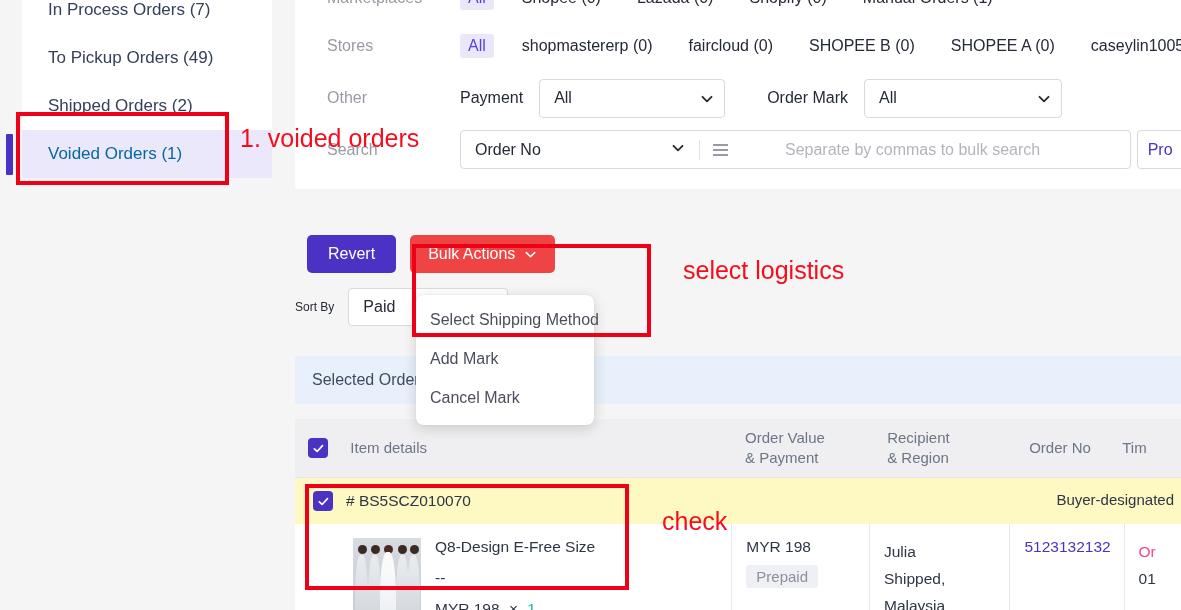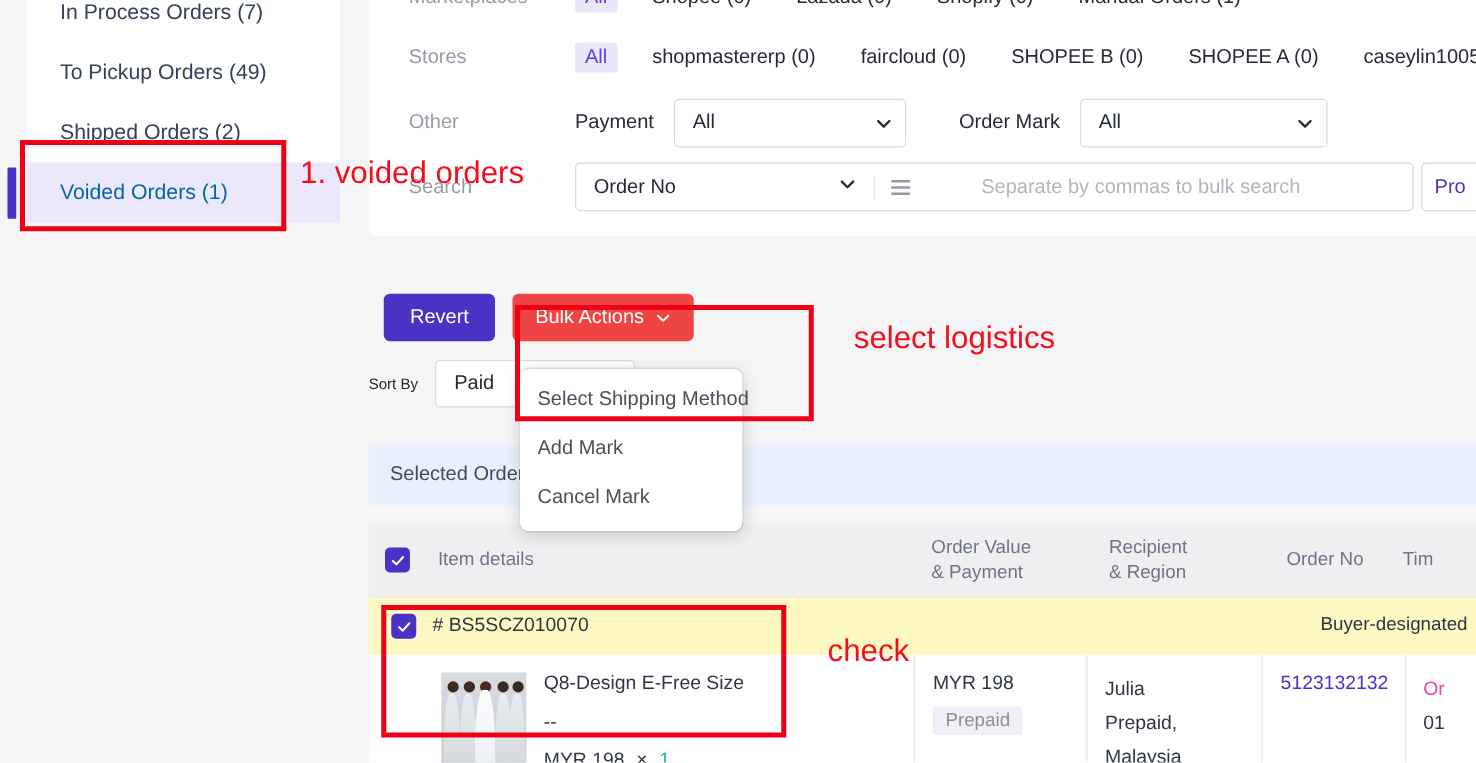--- a/index.html
+++ b/index.html
@@ -435,21 +435,21 @@
           </div>
         </div>
 
         <div class="cell bl" style="width:145px;">
           <div>MYR 198</div>
           <div class="prepaid">Prepaid</div>
         </div>
 
         <div class="cell bl" style="width:148px; line-height:1.75;">
           <div>Julia</div>
-          <div>Prepaid,</div>
+          <div>Shipped,</div>
           <div>Malaysia</div>
         </div>
 
         <div class="cell bl" style="width:120px;">
           <span class="link">5123132132</span>
         </div>
 
         <div class="cell bl" style="width:60px; line-height:1.75;">
           <div class="muted">Or</div>
           <div>01</div>

